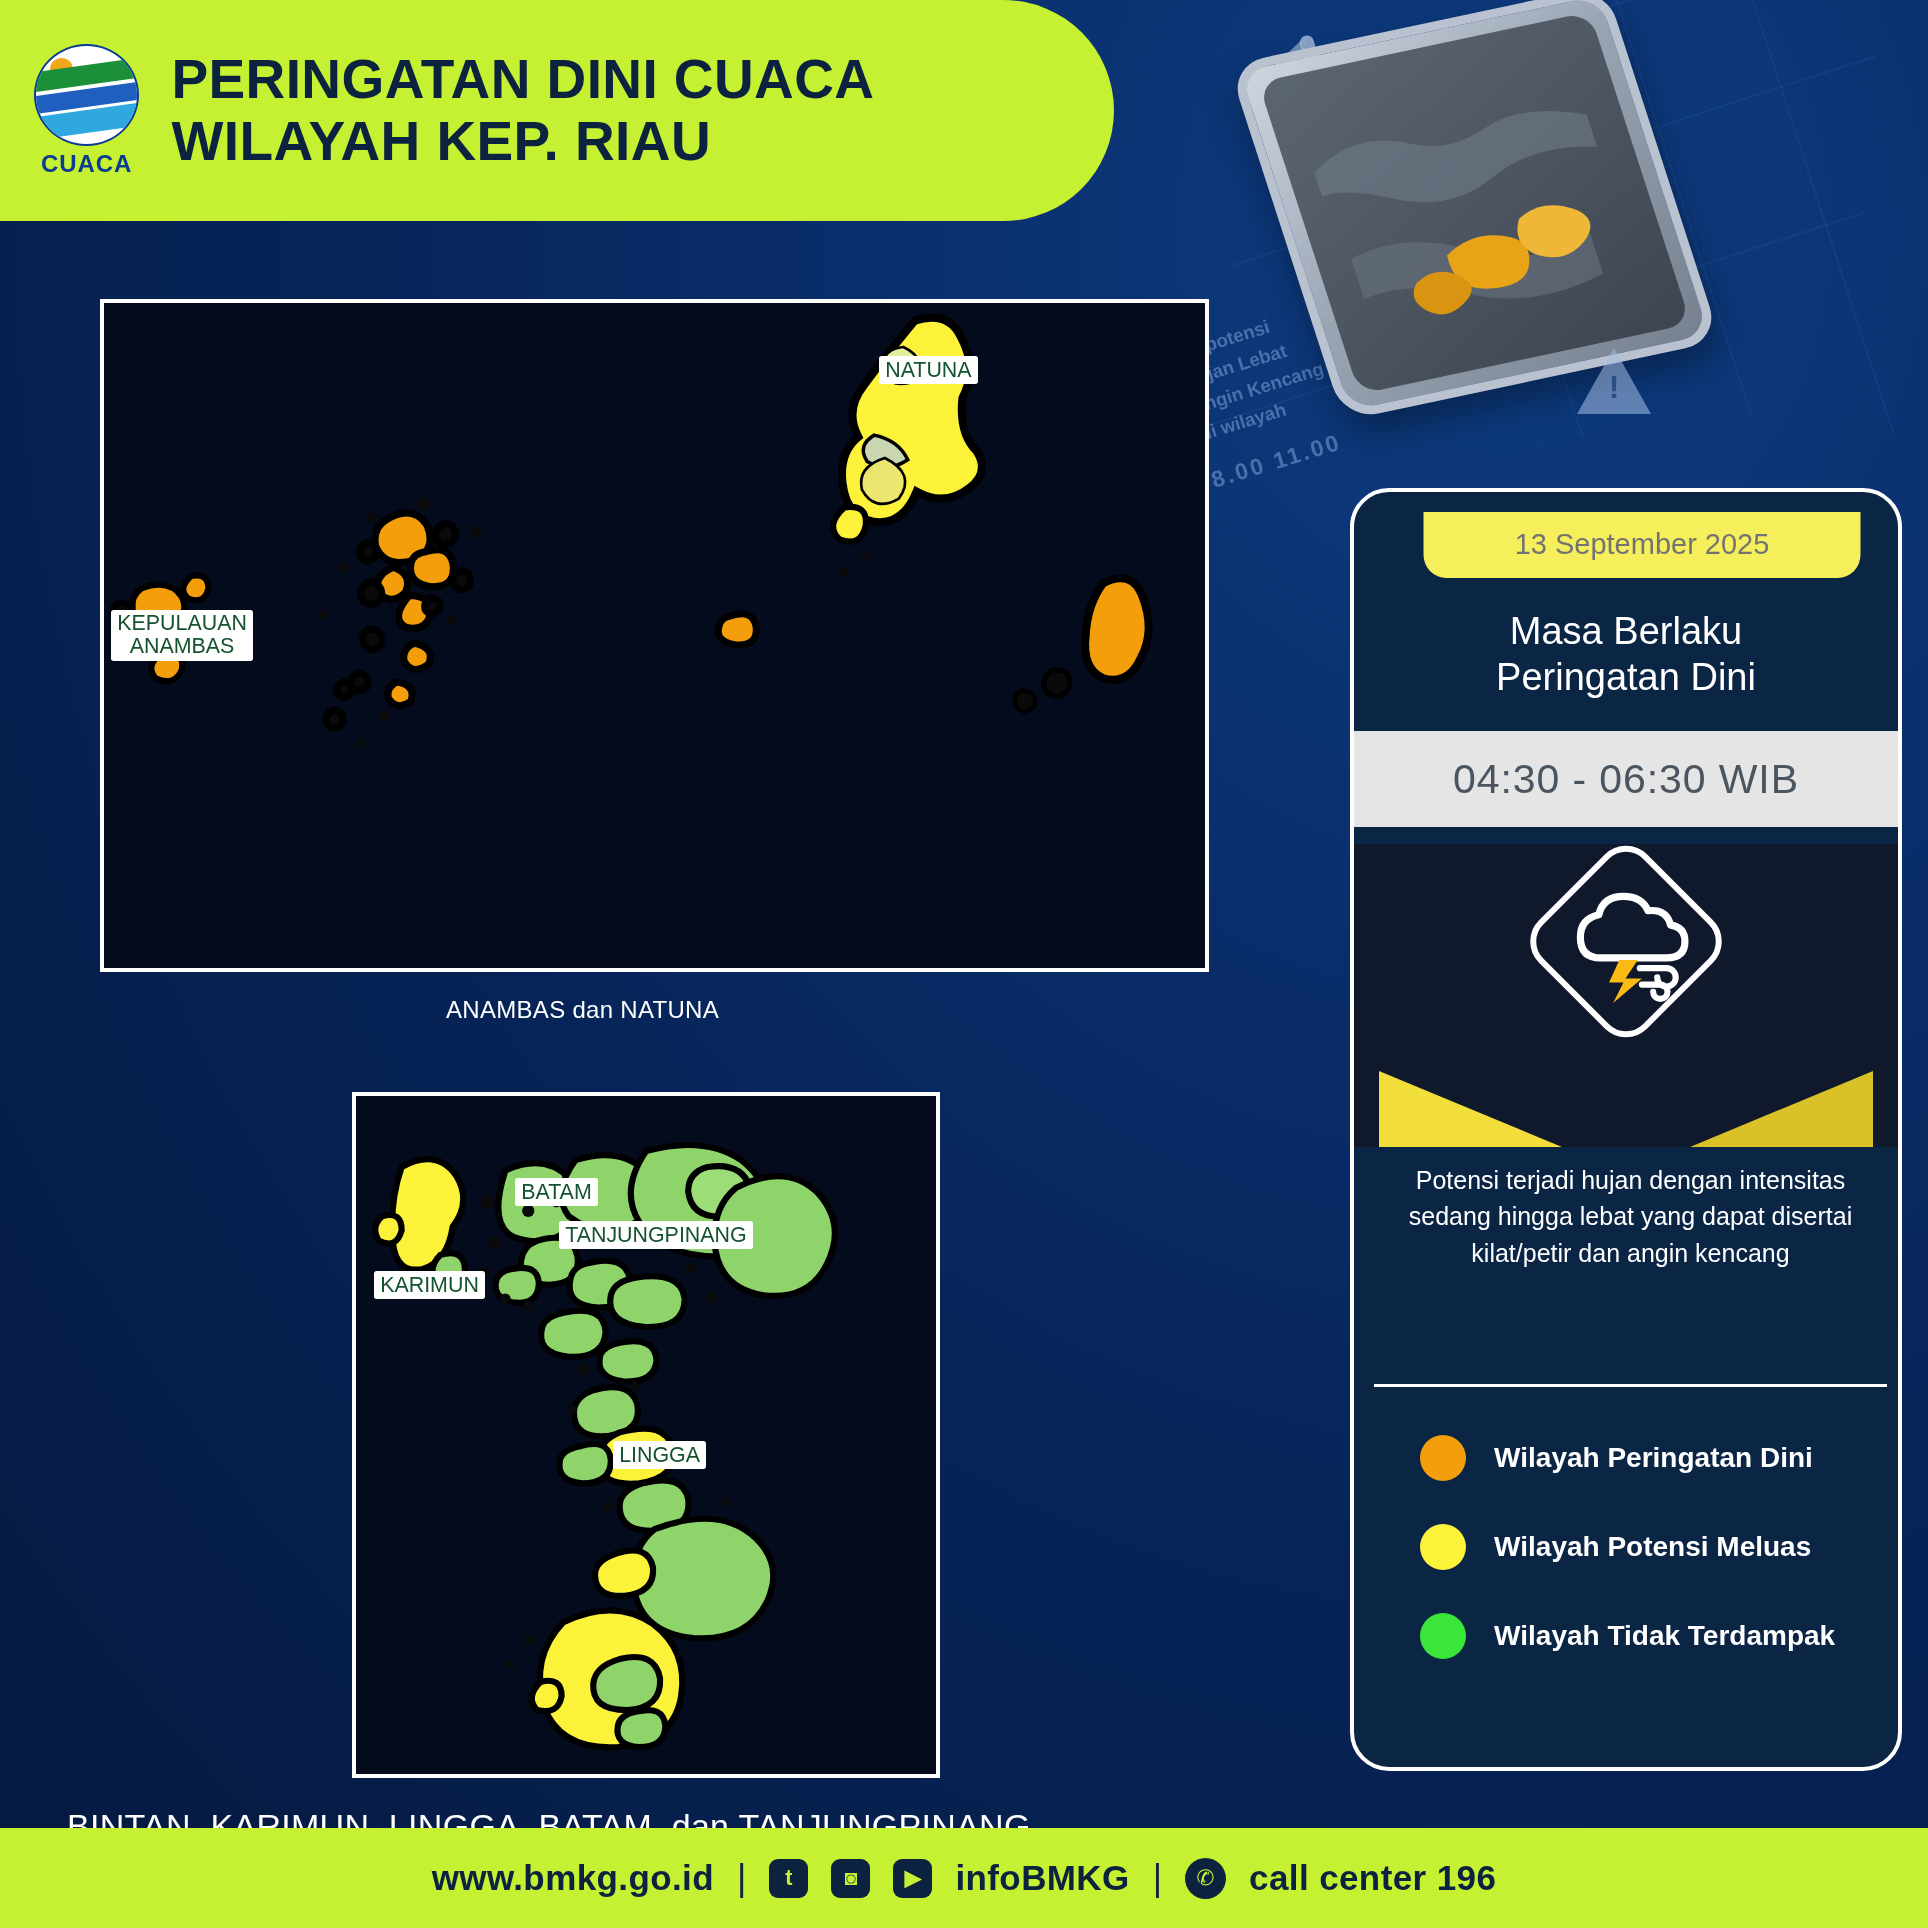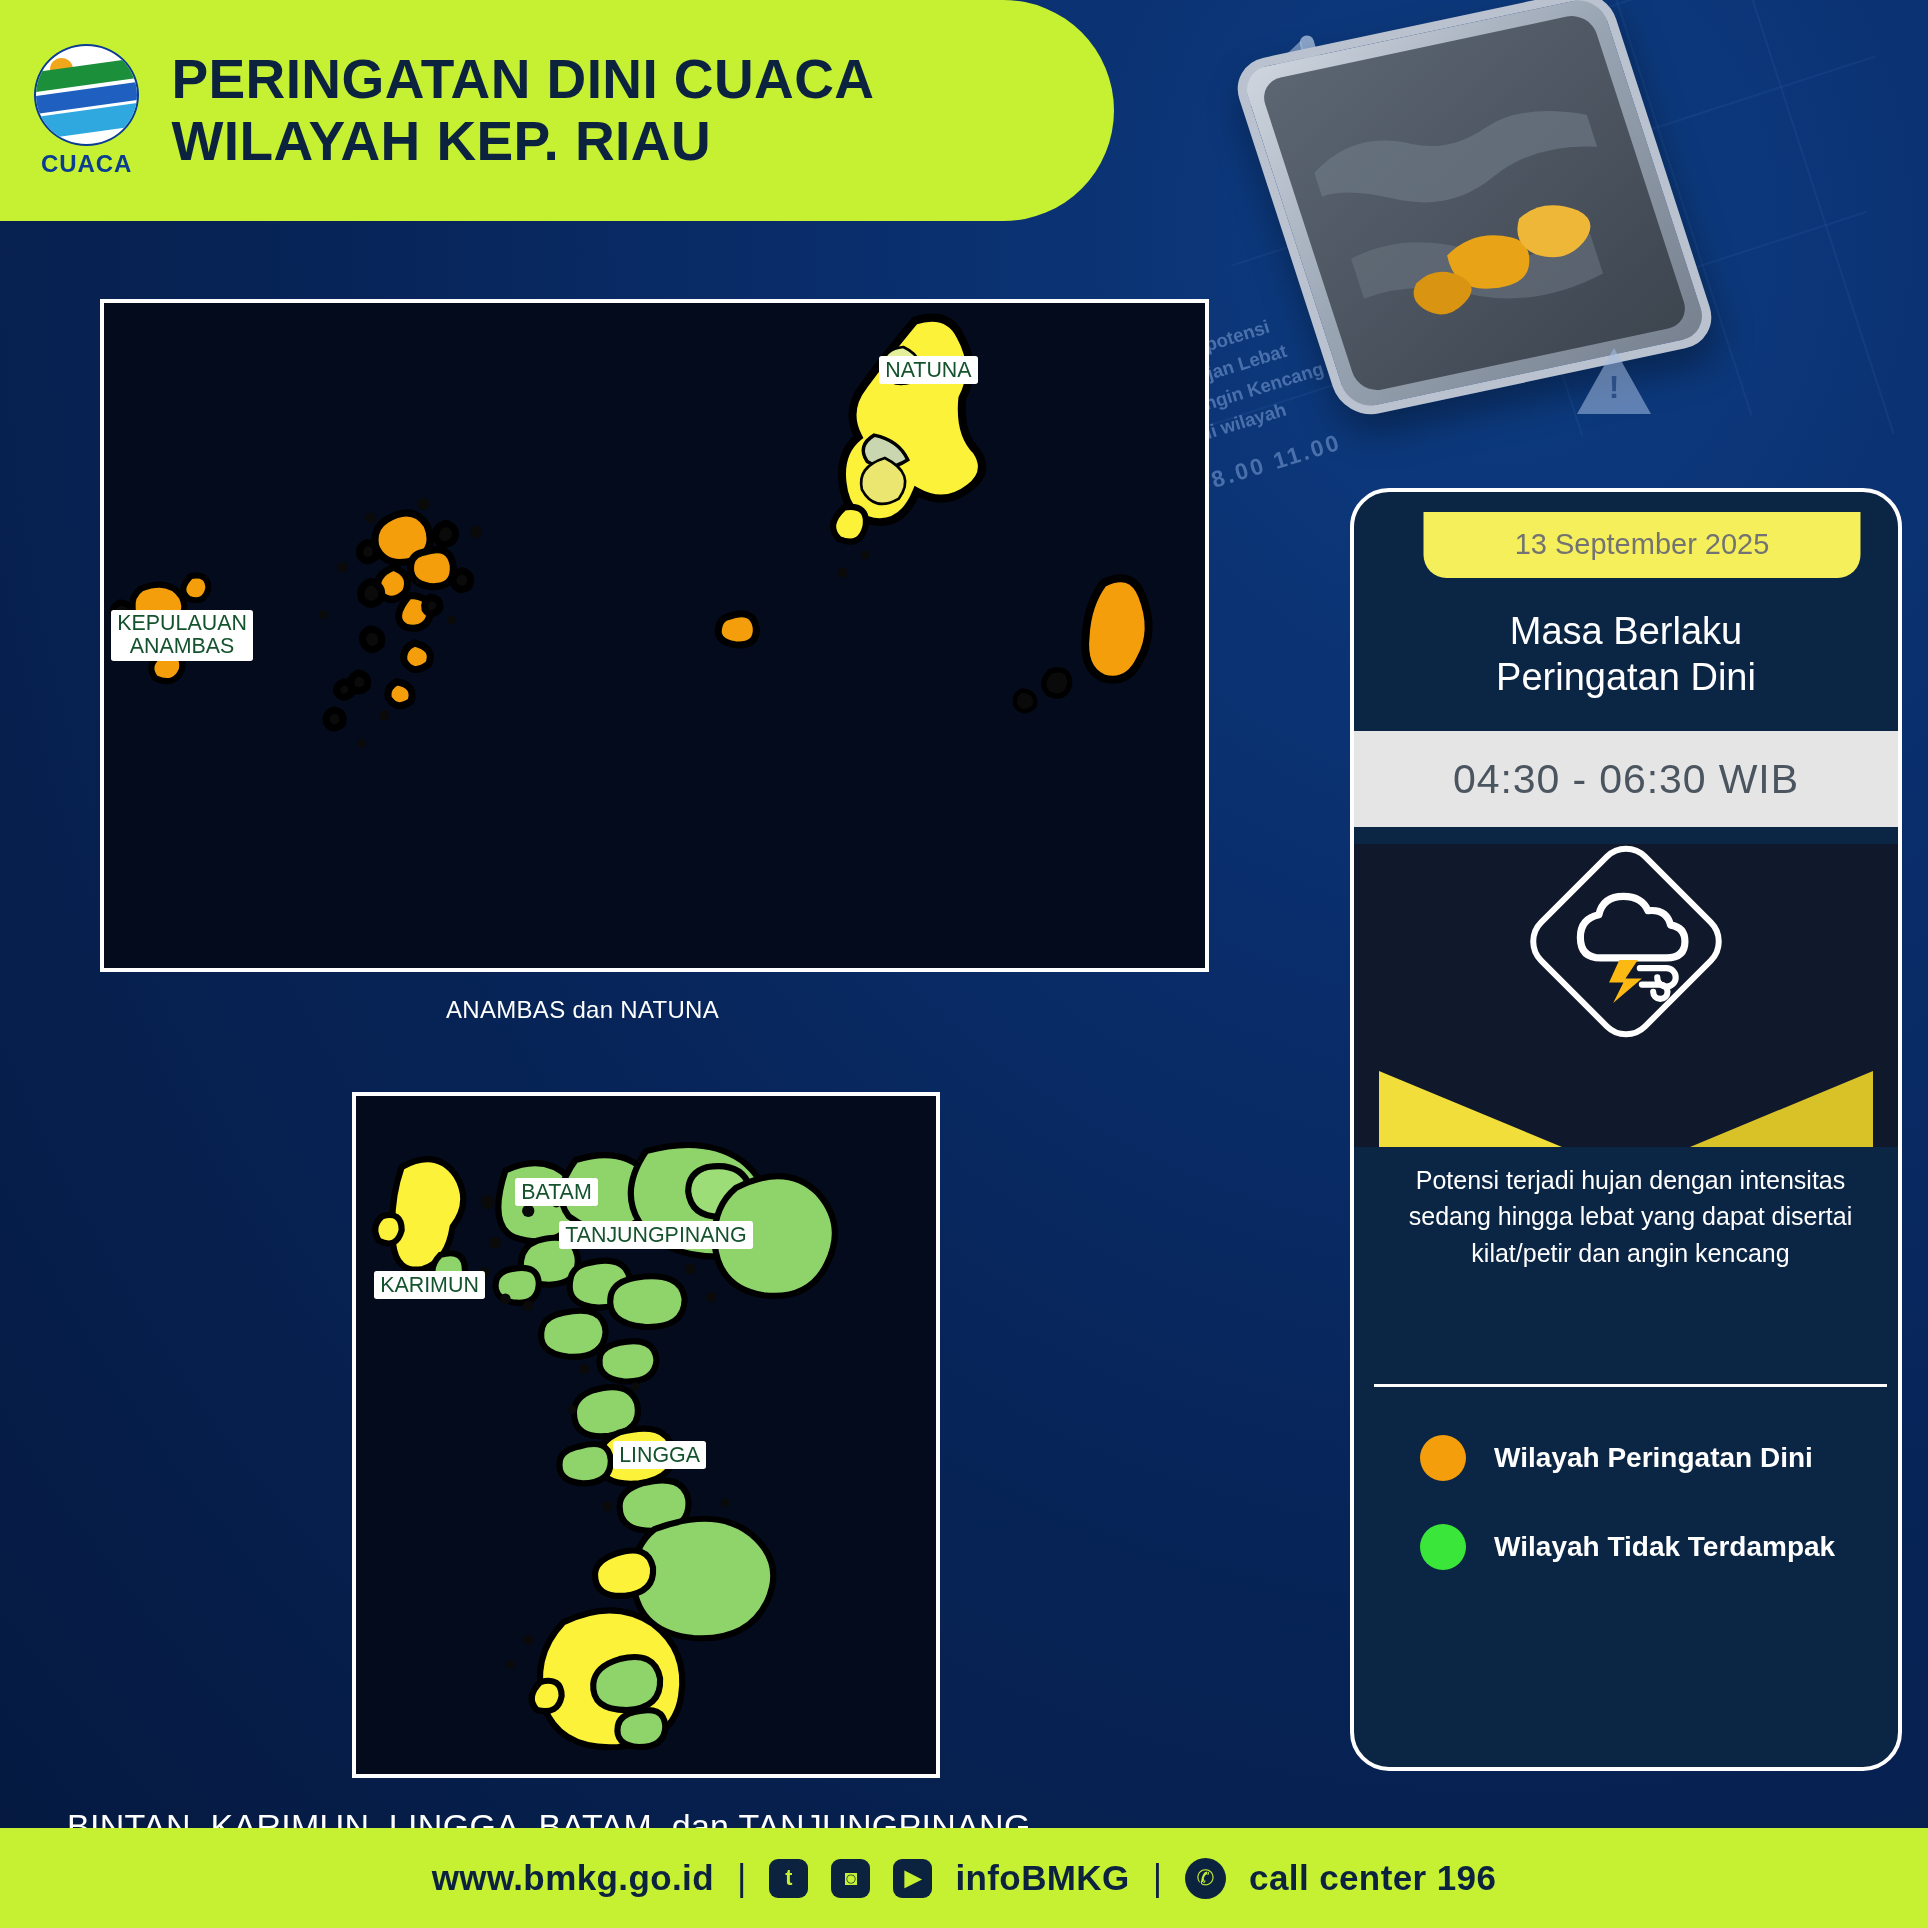--- a/index.html
+++ b/index.html
@@ -379,20 +379,24 @@
   </div>
 
   <div class="desc-text">Potensi terjadi hujan dengan intensitas sedang hingga lebat yang dapat disertai kilat/petir dan angin kencang</div>
 
   <div class="legend-box">
     <div class="legend-row">
       <span class="legend-dot" style="background:#f59e0b;"></span>
       <span class="legend-label">Wilayah Peringatan Dini</span>
     </div>
     <div class="legend-row">
+      <span class="legend-dot" style="background:#fdf23a;"></span>
+      <span class="legend-label">Wilayah Potensi Meluas</span>
+    </div>
+    <div class="legend-row">
       <span class="legend-dot" style="background:#3ae63a;"></span>
       <span class="legend-label">Wilayah Tidak Terdampak</span>
     </div>
   </div>
 </div>
 
 <div class="footer">
   <span class="footer-text">www.bmkg.go.id</span>
   <span class="footer-sep">|</span>
   <span class="social-ico">t</span>

